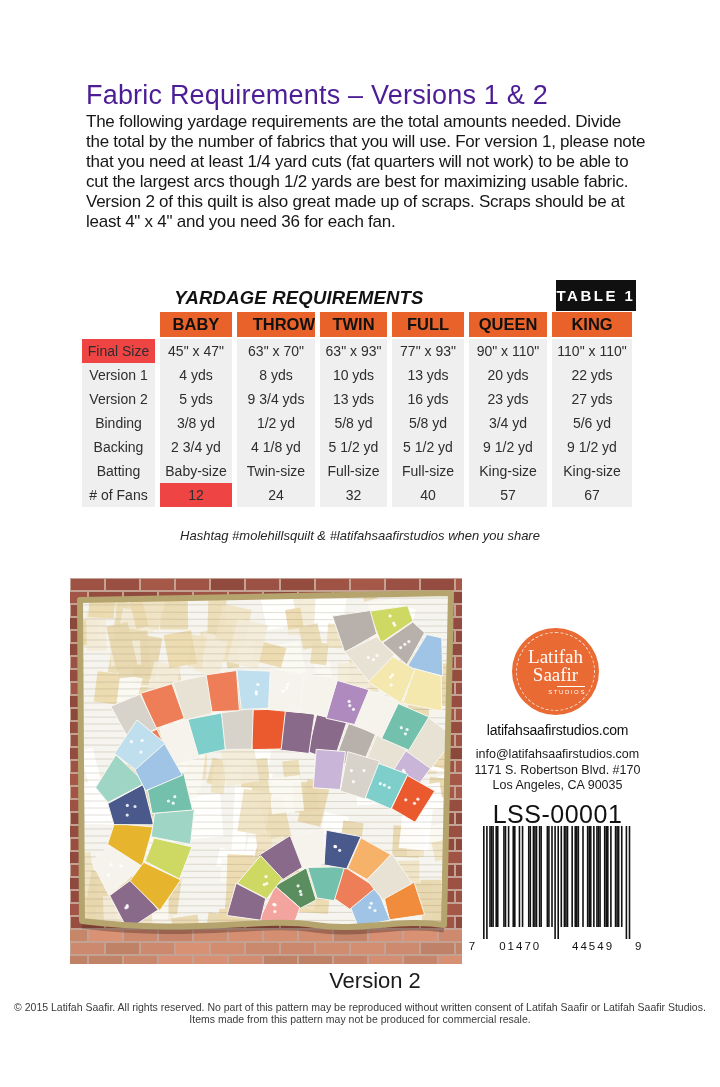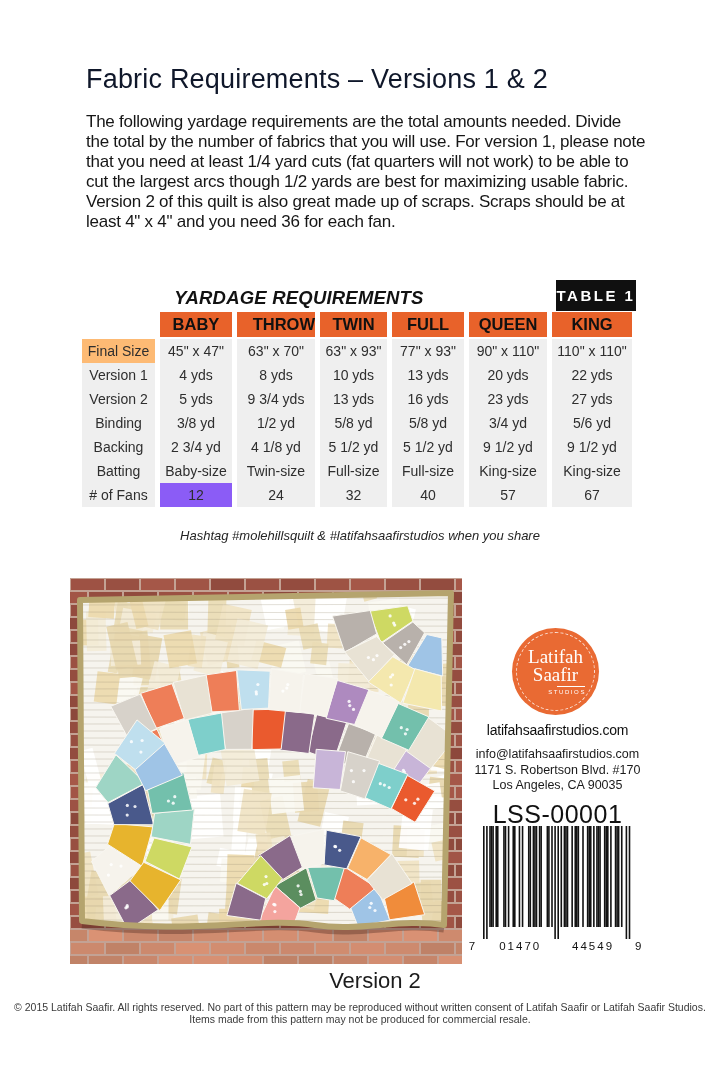--- a/index.html
+++ b/index.html
@@ -1,19 +1,19 @@
 <!DOCTYPE html>
 <html><head>
 <meta charset="utf-8">
 <style>
   html,body{margin:0;padding:0;background:#888;}
   .page{position:relative;width:720px;height:1087px;background:#ffffff;margin:0 auto;
         font-family:"Liberation Sans",sans-serif;overflow:hidden;color:#161616;}
-  .title{position:absolute;left:86px;top:64px;font-size:27px;font-weight:400;
-         letter-spacing:0.2px;color:#0f172a;white-space:nowrap;}
+  .title{position:absolute;left:86px;top:80px;font-size:27px;font-weight:400;
+         letter-spacing:0.2px;color:#4c1d95;white-space:nowrap;}
   .intro{position:absolute;left:86px;top:112px;width:562px;font-size:17px;
          letter-spacing:-0.25px;line-height:20px;color:#161616;}
   
   .table-wrap{position:absolute;left:82px;top:280px;width:556px;height:228px;}
   .table-title{position:absolute;left:0;top:7px;width:434px;text-align:center;
                font-size:18.5px;font-weight:bold;font-style:italic;letter-spacing:0.2px;color:#121212;}
   .table-tag{position:absolute;left:474px;top:0;width:80px;height:31px;line-height:31px;
              text-align:center;color:#fff;font-size:15px;letter-spacing:2.5px;font-weight:bold;}
   .tgrid{position:absolute;left:0;top:32px;display:flex;gap:5px;}
   .tcol{display:flex;flex-direction:column;}
@@ -56,37 +56,37 @@
 
   <div class="title">Fabric Requirements – Versions 1 &amp; 2</div>
   <div class="intro">The following yardage requirements are the total amounts needed. Divide the total by the number of fabrics that you will use. For version 1, please note that you need at least 1/4 yard cuts (fat quarters will not work) to be able to cut the largest arcs though 1/2 yards are best for maximizing usable fabric. Version 2 of this quilt is also great made up of scraps. Scraps should be at least 4" x 4" and you need 36 for each fan.</div>
 
   <div class="table-wrap">
     <div class="table-title">YARDAGE REQUIREMENTS</div>
     <div class="table-tag" style="background: rgb(16, 16, 16);">TABLE 1</div>
     <div class="tgrid">
         <div class="tcol" style="width: 73px;">
           <div class="thead empty"></div>
-          <div class="tcell" style="background: #fdba74;">Final Size</div>
+          <div class="tcell" style="background: #ef4444;">Final Size</div>
           <div class="tcell" style="background: rgb(239, 239, 239);">Version 1</div>
           <div class="tcell" style="background: rgb(239, 239, 239);">Version 2</div>
           <div class="tcell" style="background: rgb(239, 239, 239);">Binding</div>
           <div class="tcell" style="background: rgb(239, 239, 239);">Backing</div>
           <div class="tcell" style="background: rgb(239, 239, 239);">Batting</div>
           <div class="tcell" style="background: rgb(239, 239, 239);"># of Fans</div>
         </div>
         <div class="tcol" style="width: 72px;">
           <div class="thead" style="background: rgb(232, 98, 42);">BABY</div>
           <div class="tcell" style="background: rgb(239, 239, 239);">45" x 47"</div>
           <div class="tcell" style="background: rgb(239, 239, 239);">4 yds</div>
           <div class="tcell" style="background: rgb(239, 239, 239);">5 yds</div>
           <div class="tcell" style="background: rgb(239, 239, 239);">3/8 yd</div>
           <div class="tcell" style="background: rgb(239, 239, 239);">2 3/4 yd</div>
           <div class="tcell" style="background: rgb(239, 239, 239);">Baby-size</div>
-          <div class="tcell" style="background: #8b5cf6;">12</div>
+          <div class="tcell" style="background: #ef4444;">12</div>
         </div>
         <div class="tcol" style="width: 78px;">
           <div class="thead" style="background: rgb(232, 98, 42); text-align: right;">THROW</div>
           <div class="tcell" style="background: rgb(239, 239, 239);">63" x 70"</div>
           <div class="tcell" style="background: rgb(239, 239, 239);">8 yds</div>
           <div class="tcell" style="background: rgb(239, 239, 239);">9 3/4 yds</div>
           <div class="tcell" style="background: rgb(239, 239, 239);">1/2 yd</div>
           <div class="tcell" style="background: rgb(239, 239, 239);">4 1/8 yd</div>
           <div class="tcell" style="background: rgb(239, 239, 239);">Twin-size</div>
           <div class="tcell" style="background: rgb(239, 239, 239);">24</div>

